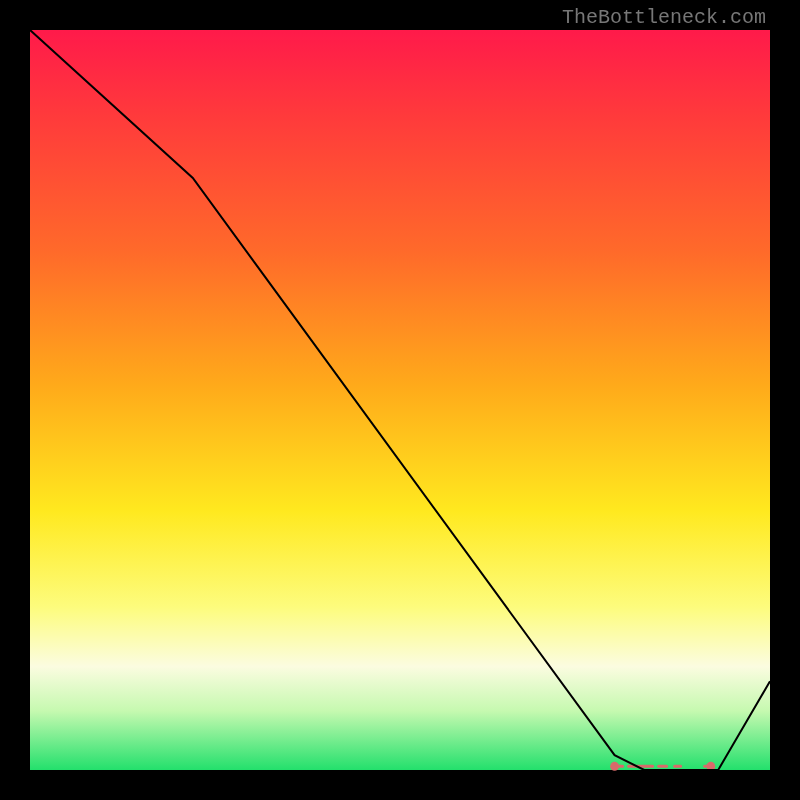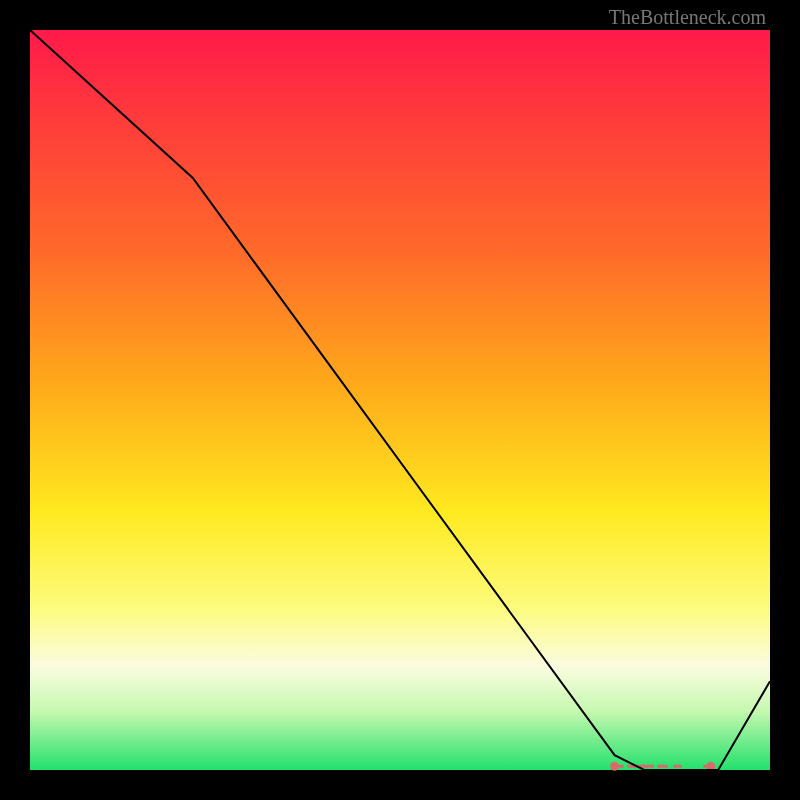--- a/index.html
+++ b/index.html
@@ -32,21 +32,21 @@
       #fbfce0 86%,
       #c6f9b0 92%,
       #23e06c 100%
     );
   }
   .watermark {
     position: absolute;
     top: 6px;
     right: 34px;
     color: #777;
-    font-family: Liberation Serif, serif;
+    font-family: Liberation Mono, monospace;
     font-size: 20px;
     user-select: none;
   }
   svg.overlay {
     position: absolute;
     left: 30px;
     top: 30px;
     width: 740px;
     height: 740px;
     overflow: visible;

